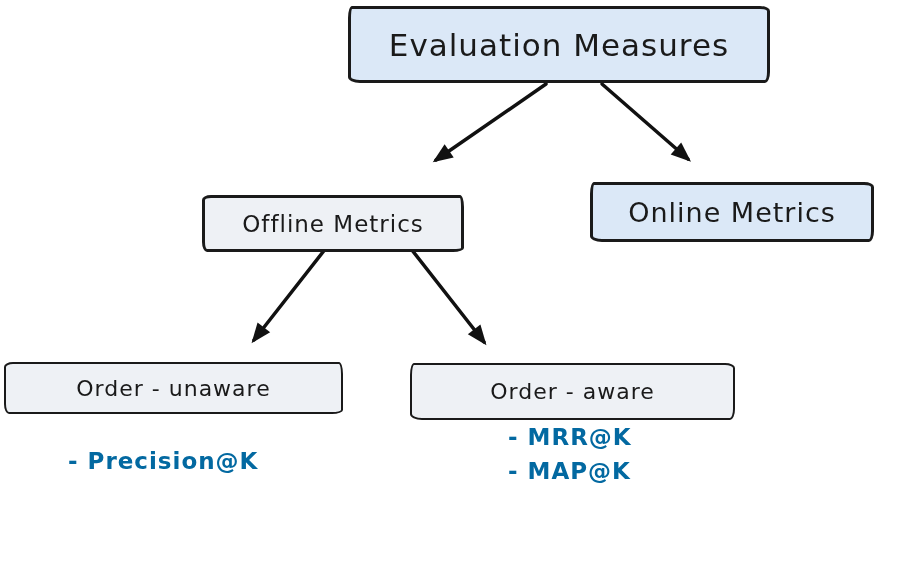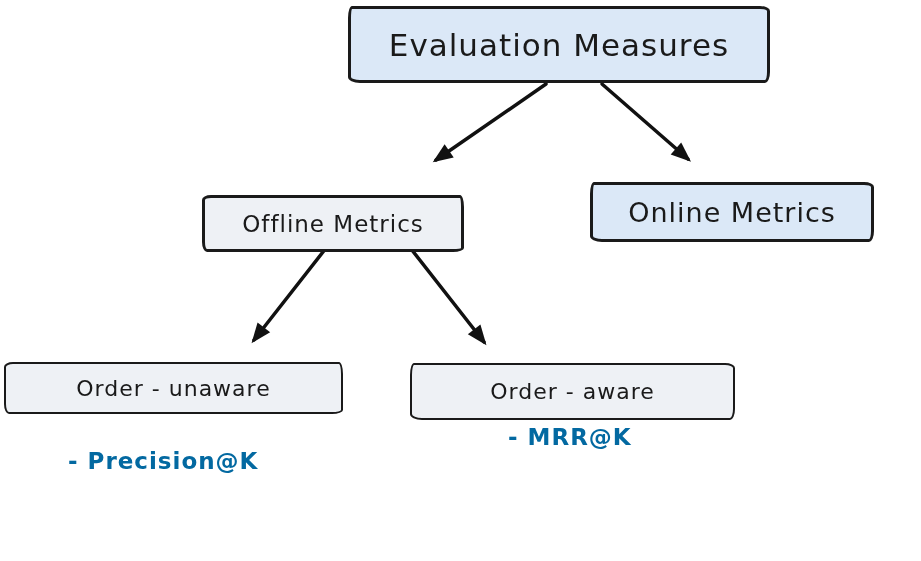--- a/index.html
+++ b/index.html
@@ -113,15 +113,16 @@
   <div class="node node-order-aware fill-gray sketch-a">
     <span>Order - aware</span>
   </div>
 
   <div class="metric-list list-unaware">
     <div>- Precision@K</div>
   </div>
 
   <div class="metric-list list-aware">
     <div>- MRR@K</div>
+    <div>- MAP@K</div>
   </div>
 
 </div>
 
 </body></html>

